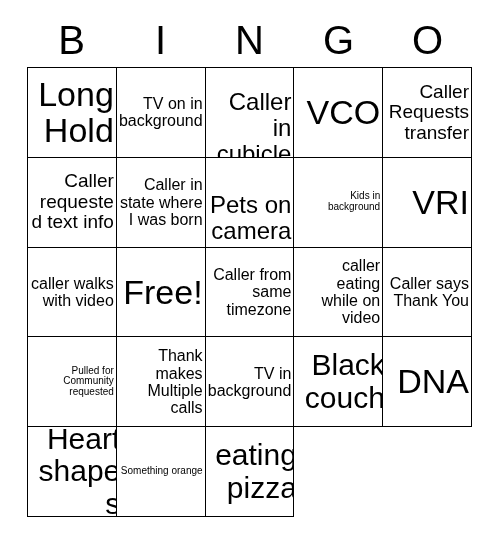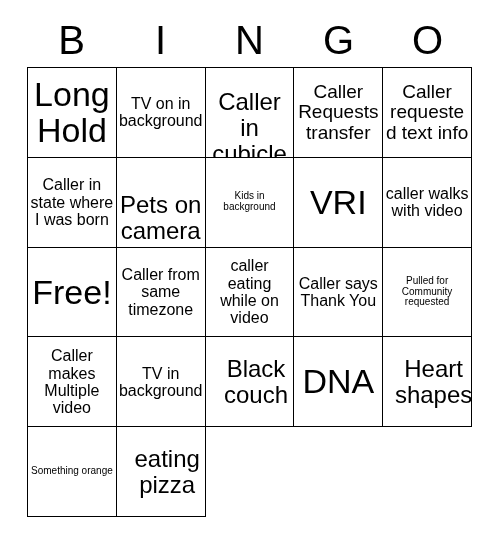--- a/index.html
+++ b/index.html
@@ -61,24 +61,25 @@
     justify-content: center;
     text-align: center;
     padding: 1px 2px;
     overflow: hidden;
   }
   .cell-text {
     display: block;
     width: 100%;
     line-height: 1.08;
     word-wrap: break-word;
+    text-align: right;
   }
   
   .s-xl .cell-text { font-size: 34px; }
-  .s-lg .cell-text { font-size: 24px; margin-left: 13px; }
+  .s-lg .cell-text { font-size: 30px; margin-left: 13px; }
   .s-md .cell-text { font-size: 24px; margin-top: 31px; }
   .s-sm .cell-text { font-size: 19px; }
   .s-xs .cell-text { font-size: 16px; }
   .s-xxs .cell-text { font-size: 10px; }
 </style>
 </head>
 <body>
 
 <div id="card">
 
@@ -92,20 +93,23 @@
 
   <div id="grid">
     <div class="cell s-xl">
         <span class="cell-text">Long Hold</span>
       </div>
     <div class="cell s-xs">
         <span class="cell-text">TV on in background</span>
       </div>
     <div class="cell s-md">
         <span class="cell-text">Caller in cubicle</span>
+      </div>
+    <div class="cell s-xl">
+        <span class="cell-text">VCO</span>
       </div>
 
     <div class="cell s-sm">
         <span class="cell-text">Caller Requests transfer</span>
       </div>
     <div class="cell s-sm">
         <span class="cell-text">Caller requested text info</span>
       </div>
     <div class="cell s-xs">
         <span class="cell-text">Caller in state where I was born</span>
@@ -133,21 +137,21 @@
         <span class="cell-text">caller eating while on video</span>
       </div>
 
     <div class="cell s-xs">
         <span class="cell-text">Caller says Thank You</span>
       </div>
     <div class="cell s-xxs">
         <span class="cell-text">Pulled for Community requested</span>
       </div>
     <div class="cell s-xs">
-        <span class="cell-text">Caller makes Multiple video</span>
+        <span class="cell-text">Thank makes Multiple calls</span>
       </div>
     <div class="cell s-xs">
         <span class="cell-text">TV in background</span>
       </div>
 
     <div class="cell s-lg">
         <span class="cell-text">Black couch</span>
       </div>
     <div class="cell s-xl">
         <span class="cell-text">DNA</span>

